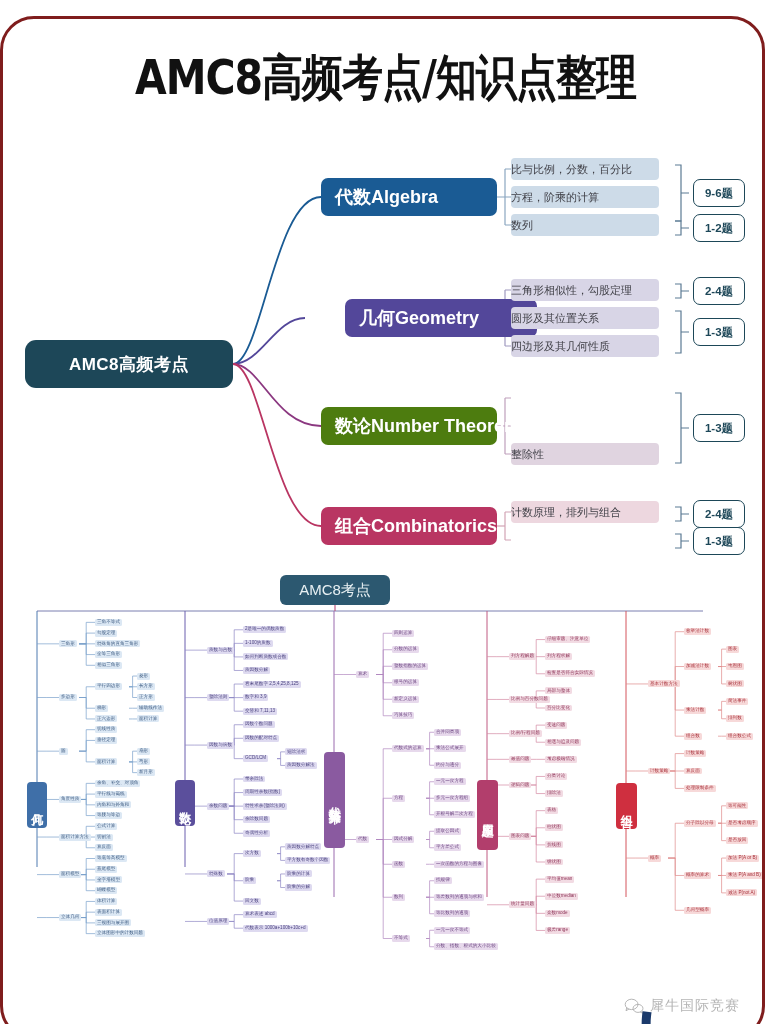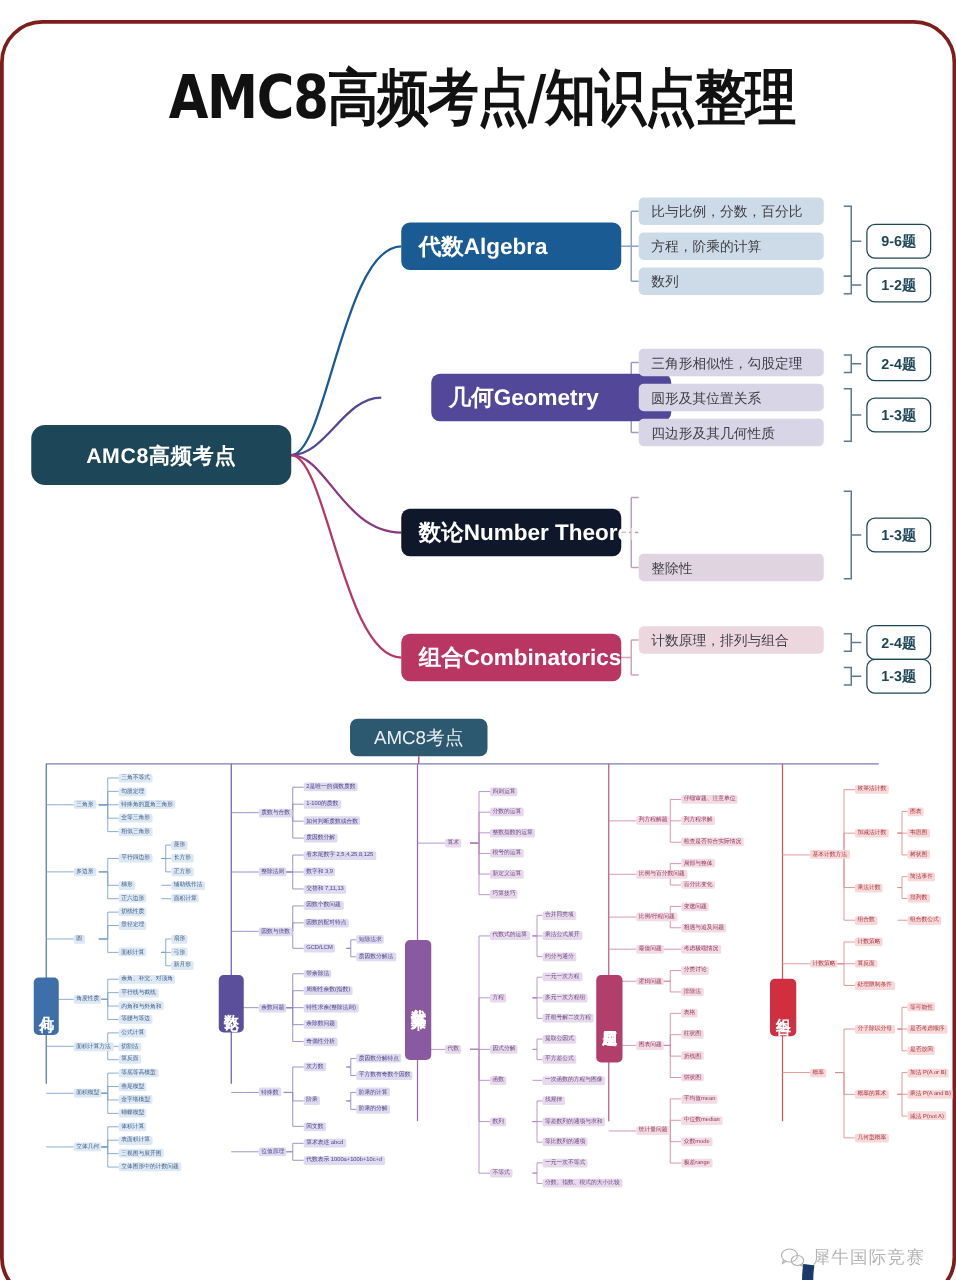--- a/index.html
+++ b/index.html
@@ -43,26 +43,26 @@
   }
   .root-node {
     left: 22px; top: 201px; width: 208px; height: 48px;
     background: #1d4758; border-radius: 11px;
     justify-content: center;
     font-size: 17px; letter-spacing: .5px;
   }
   .branch-node { height: 38px; padding-left: 14px; font-size: 18px; }
   .b-alg  { left: 318px; top: 39px;  width: 176px; background: #1a5b94; }
   .b-geo  { left: 302px; top: 160px; width: 192px; background: #53479a; margin-left: 40px; }
-  .b-num  { left: 318px; top: 268px; width: 176px; background: #0f172a; text-align: center; }
+  .b-num  { left: 318px; top: 268px; width: 176px; background: #4d7c0f; text-align: center; }
   .b-com  { left: 318px; top: 368px; width: 176px; background: #b93562; }
 
   .leaf {
     position: absolute; height: 22px; display: flex; align-items: center;
-    padding-left: 10px; font-size: 11px; color: #3f3f46;
+    font-size: 11px; color: #3f3f46;
     border-radius: 4px; white-space: nowrap;
   }
   .leaf-alg { background: #cddbe8; width: 148px; left: 508px; }
   .leaf-geo { background: #d8d5e6; width: 148px; left: 508px; }
   .leaf-num { background: #e0d4e0; width: 148px; left: 508px; }
   .leaf-com { background: #edd7df; width: 148px; left: 508px; }
 
   .count-box {
     position: absolute; width: 52px; height: 28px;
     border: 1.4px solid #1d4758; border-radius: 7px;

